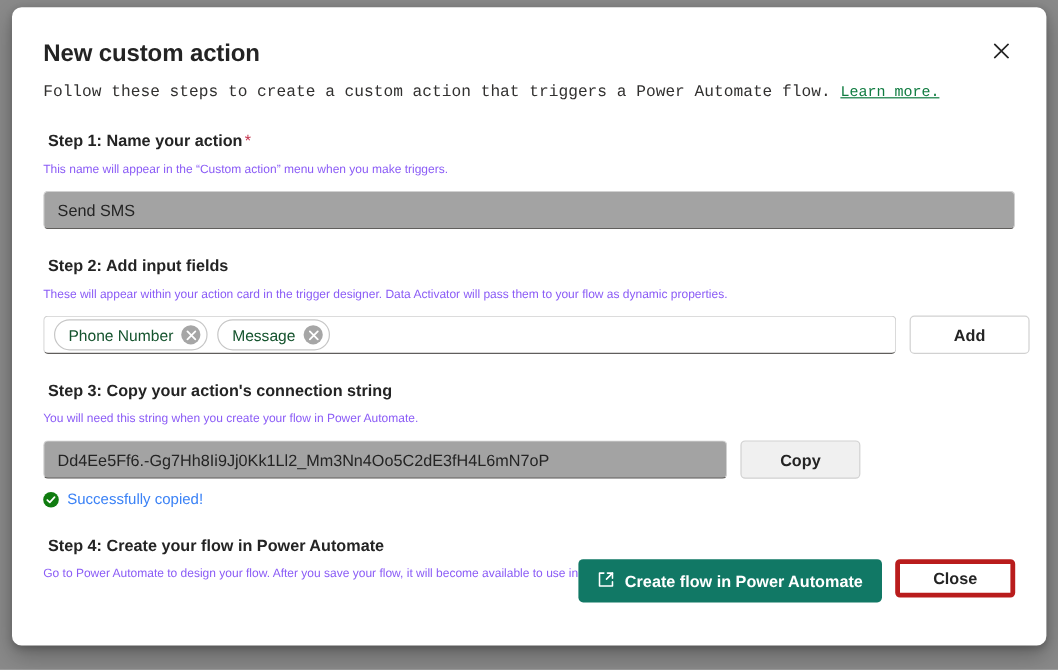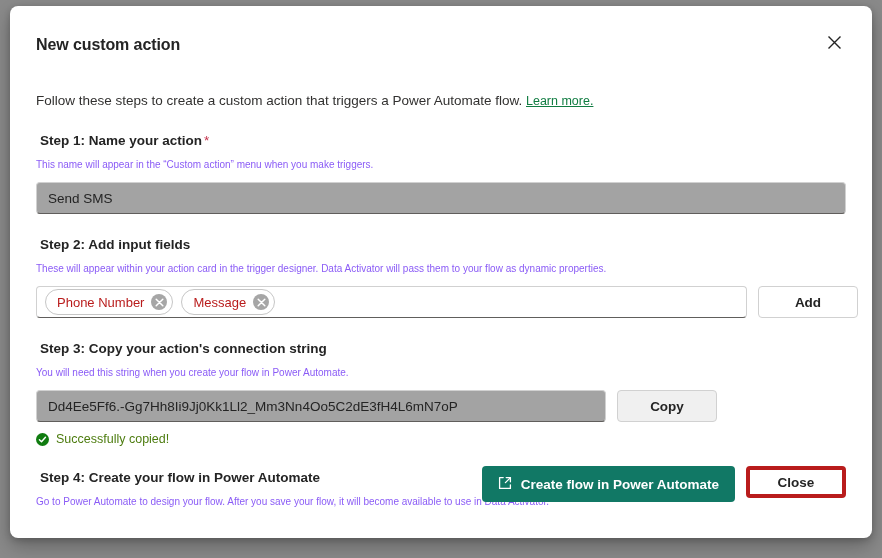--- a/index.html
+++ b/index.html
@@ -40,21 +40,21 @@
     padding: 26px 26px 0 26px;
   }
 
   
   .dialog-header {
     display: flex;
     align-items: flex-start;
     justify-content: space-between;
   }
   .dialog-title {
-    font-size: 16px;
+    font-size: 20px;
     font-weight: bold;
     color: #242424;
     letter-spacing: -0.1px;
     line-height: 26px;
     margin: 0;
   }
   .close-btn {
     width: 32px;
     height: 32px;
     margin-top: -4px;
@@ -65,24 +65,25 @@
     cursor: pointer;
     display: flex;
     align-items: center;
     justify-content: center;
     padding: 0;
     color: #242424;
   }
 
   
   .intro {
-    margin-top: 32px;
+    margin-top: 8px;
     font-size: 13.5px;
     color: #323130;
     line-height: 18px;
+    font-family: Liberation Mono, monospace;
   }
   .intro a {
     color: #107c41;
     text-decoration: underline;
     font-size: 12.5px;
     cursor: pointer;
   }
 
   
   .step { margin-top: 22px; }
@@ -147,21 +148,21 @@
   .chip {
     display: inline-flex;
     align-items: center;
     gap: 7px;
     height: 24px;
     padding: 0 5px 0 11px;
     border: 1px solid #c6c6c6;
     border-radius: 13px;
     background: #ffffff;
     font-size: 13px;
-    color: #b91c1c;
+    color: #14532d;
     white-space: nowrap;
   }
   .chip-remove {
     width: 16px;
     height: 16px;
     border-radius: 50%;
     background: #a6a6a6;
     border: none;
     padding: 0;
     cursor: pointer;
@@ -200,21 +201,21 @@
     height: 13px;
     border-radius: 50%;
     background: #107c10;
     display: inline-flex;
     align-items: center;
     justify-content: center;
     flex: none;
   }
   .status-text {
     font-size: 12.5px;
-    color: #4d7c0f;
+    color: #3b82f6;
     line-height: 16px;
   }
 
   
   .footer {
     position: absolute;
     right: 26px;
     bottom: 0;
     display: flex;
     gap: 11px;

